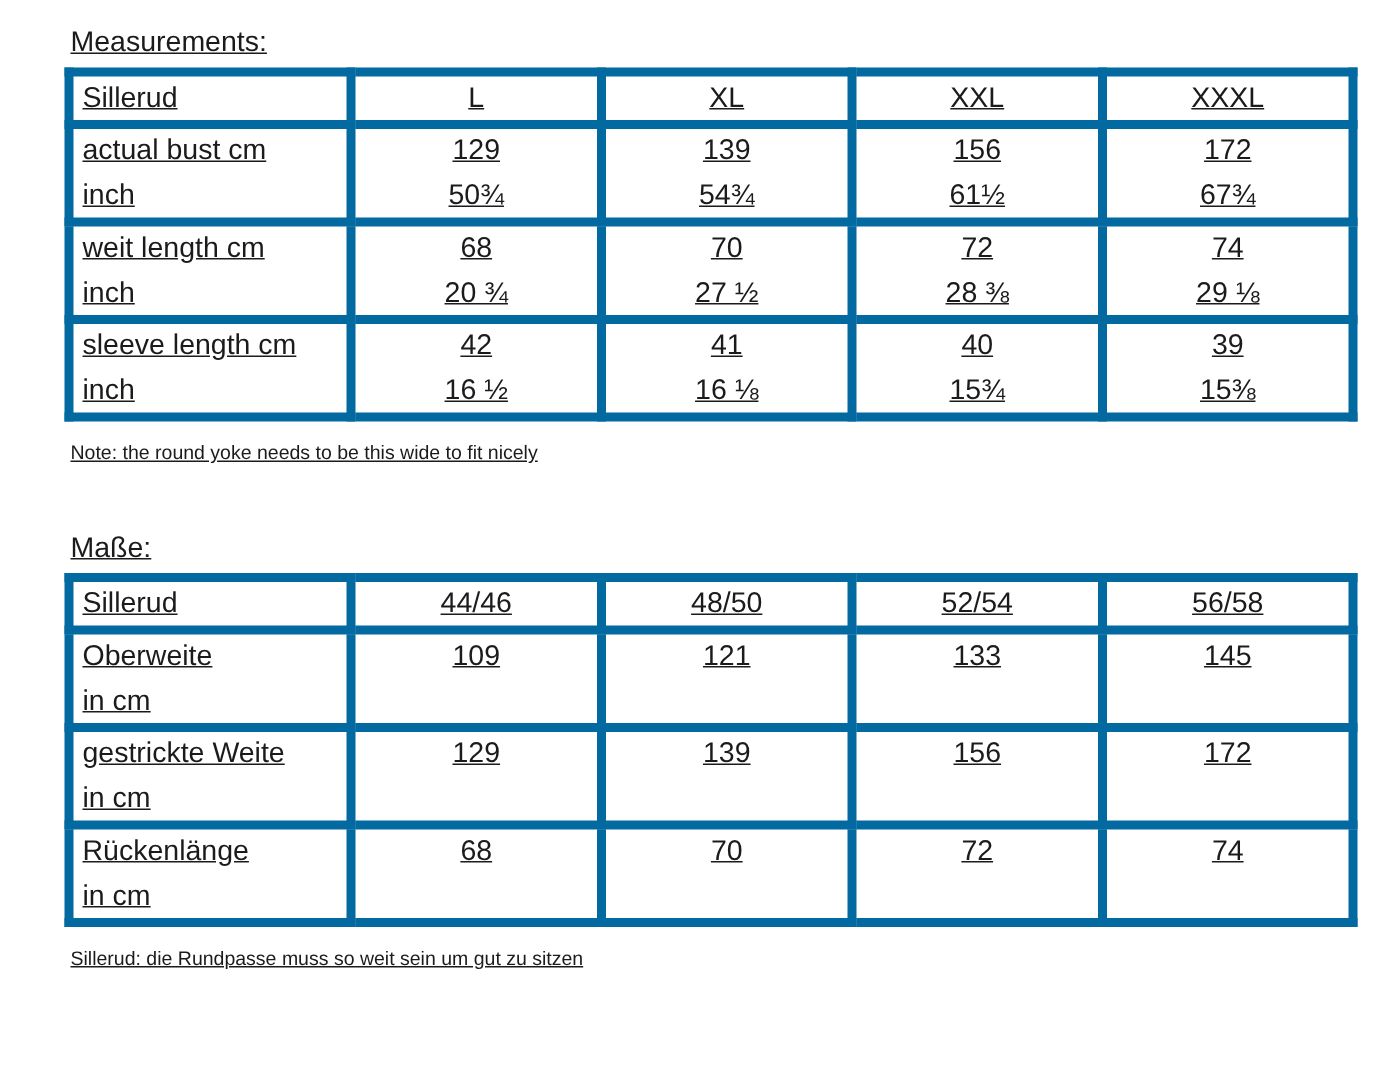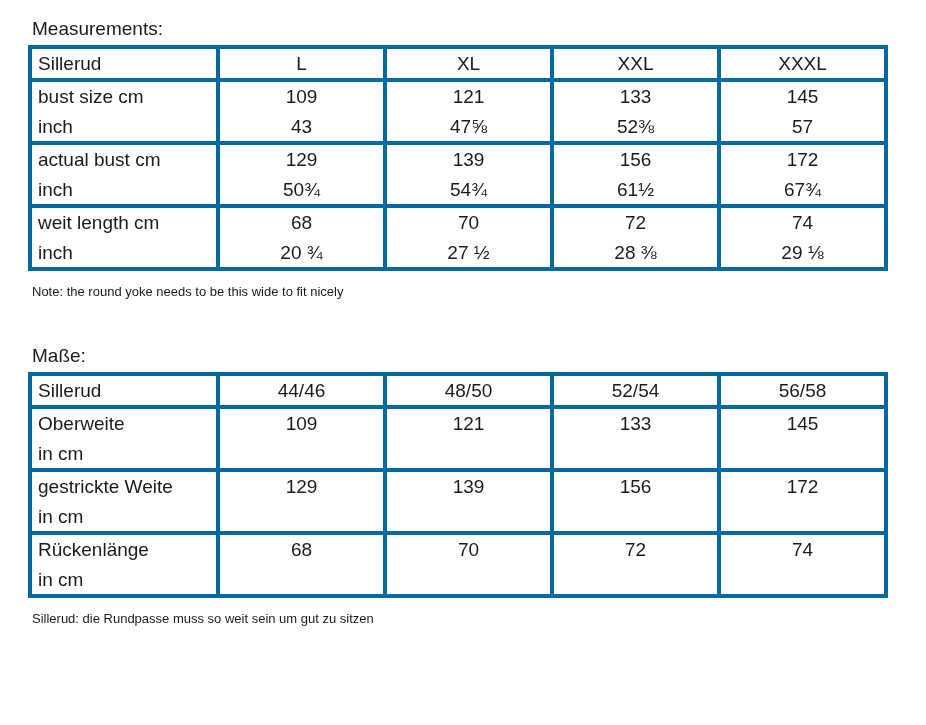--- a/index.html
+++ b/index.html
@@ -8,36 +8,37 @@
     background: #ffffff;
   }
   body {
     width: 926px;
     height: 725px;
     font-family: "Liberation Sans", "DejaVu Sans", sans-serif;
     color: #1b1b1b;
     overflow: hidden;
   }
   .page {
-    padding: 16px 30px 0 28px;
+    padding: 16px 30px 0 43px;
     box-sizing: border-box;
+    text-decoration: underline;
   }
   .section-heading {
     font-size: 19px;
     line-height: 26px;
     margin: 0 0 3px 4px;
     white-space: pre;
   }
   table.size-table {
     border-collapse: collapse;
     table-layout: fixed;
     width: 856px;
   }
   table.size-table td {
-    border: 4px solid #0369a1;
+    border: 6px solid #0369a1;
     font-size: 19px;
     padding: 0;
     vertical-align: top;
     overflow: hidden;
   }
   .header-row td {
     height: 29px;
     line-height: 29px;
   }
   .data-row td {
@@ -83,42 +84,20 @@
     <tbody>
         <tr class="header-row">
       <td class="label-cell">Sillerud</td>
       <td class="value-cell">L</td>
       <td class="value-cell">XL</td>
       <td class="value-cell">XXL</td>
       <td class="value-cell">XXXL</td>
     </tr>
     <tr class="data-row">
       <td class="label-cell">
-        <div class="cell-line">bust size cm</div>
-        <div class="cell-line">inch</div>
-      </td>
-      <td class="value-cell">
-        <div class="cell-line">109</div>
-        <div class="cell-line">43</div>
-      </td>
-      <td class="value-cell">
-        <div class="cell-line">121</div>
-        <div class="cell-line">47⅝</div>
-      </td>
-      <td class="value-cell">
-        <div class="cell-line">133</div>
-        <div class="cell-line">52⅜</div>
-      </td>
-      <td class="value-cell">
-        <div class="cell-line">145</div>
-        <div class="cell-line">57</div>
-      </td>
-    </tr>
-    <tr class="data-row">
-      <td class="label-cell">
         <div class="cell-line">actual bust cm</div>
         <div class="cell-line">inch</div>
       </td>
       <td class="value-cell">
         <div class="cell-line">129</div>
         <div class="cell-line">50¾</div>
       </td>
       <td class="value-cell">
         <div class="cell-line">139</div>
         <div class="cell-line">54¾</div>
@@ -145,20 +124,42 @@
         <div class="cell-line">70</div>
         <div class="cell-line">27 ½</div>
       </td>
       <td class="value-cell">
         <div class="cell-line">72</div>
         <div class="cell-line">28 ⅜</div>
       </td>
       <td class="value-cell">
         <div class="cell-line">74</div>
         <div class="cell-line">29 ⅛</div>
+      </td>
+    </tr>
+    <tr class="data-row">
+      <td class="label-cell">
+        <div class="cell-line">sleeve length cm</div>
+        <div class="cell-line">inch</div>
+      </td>
+      <td class="value-cell">
+        <div class="cell-line">42</div>
+        <div class="cell-line">16 ½</div>
+      </td>
+      <td class="value-cell">
+        <div class="cell-line">41</div>
+        <div class="cell-line">16 ⅛</div>
+      </td>
+      <td class="value-cell">
+        <div class="cell-line">40</div>
+        <div class="cell-line">15¾</div>
+      </td>
+      <td class="value-cell">
+        <div class="cell-line">39</div>
+        <div class="cell-line">15⅜</div>
       </td>
     </tr>
   </tbody>
     </table>
 
   <div class="note-text english-note">Note: the round yoke needs to be this wide to fit nicely</div>
 
   <div class="section-heading">Maße:</div>
 
   <table class="size-table">

